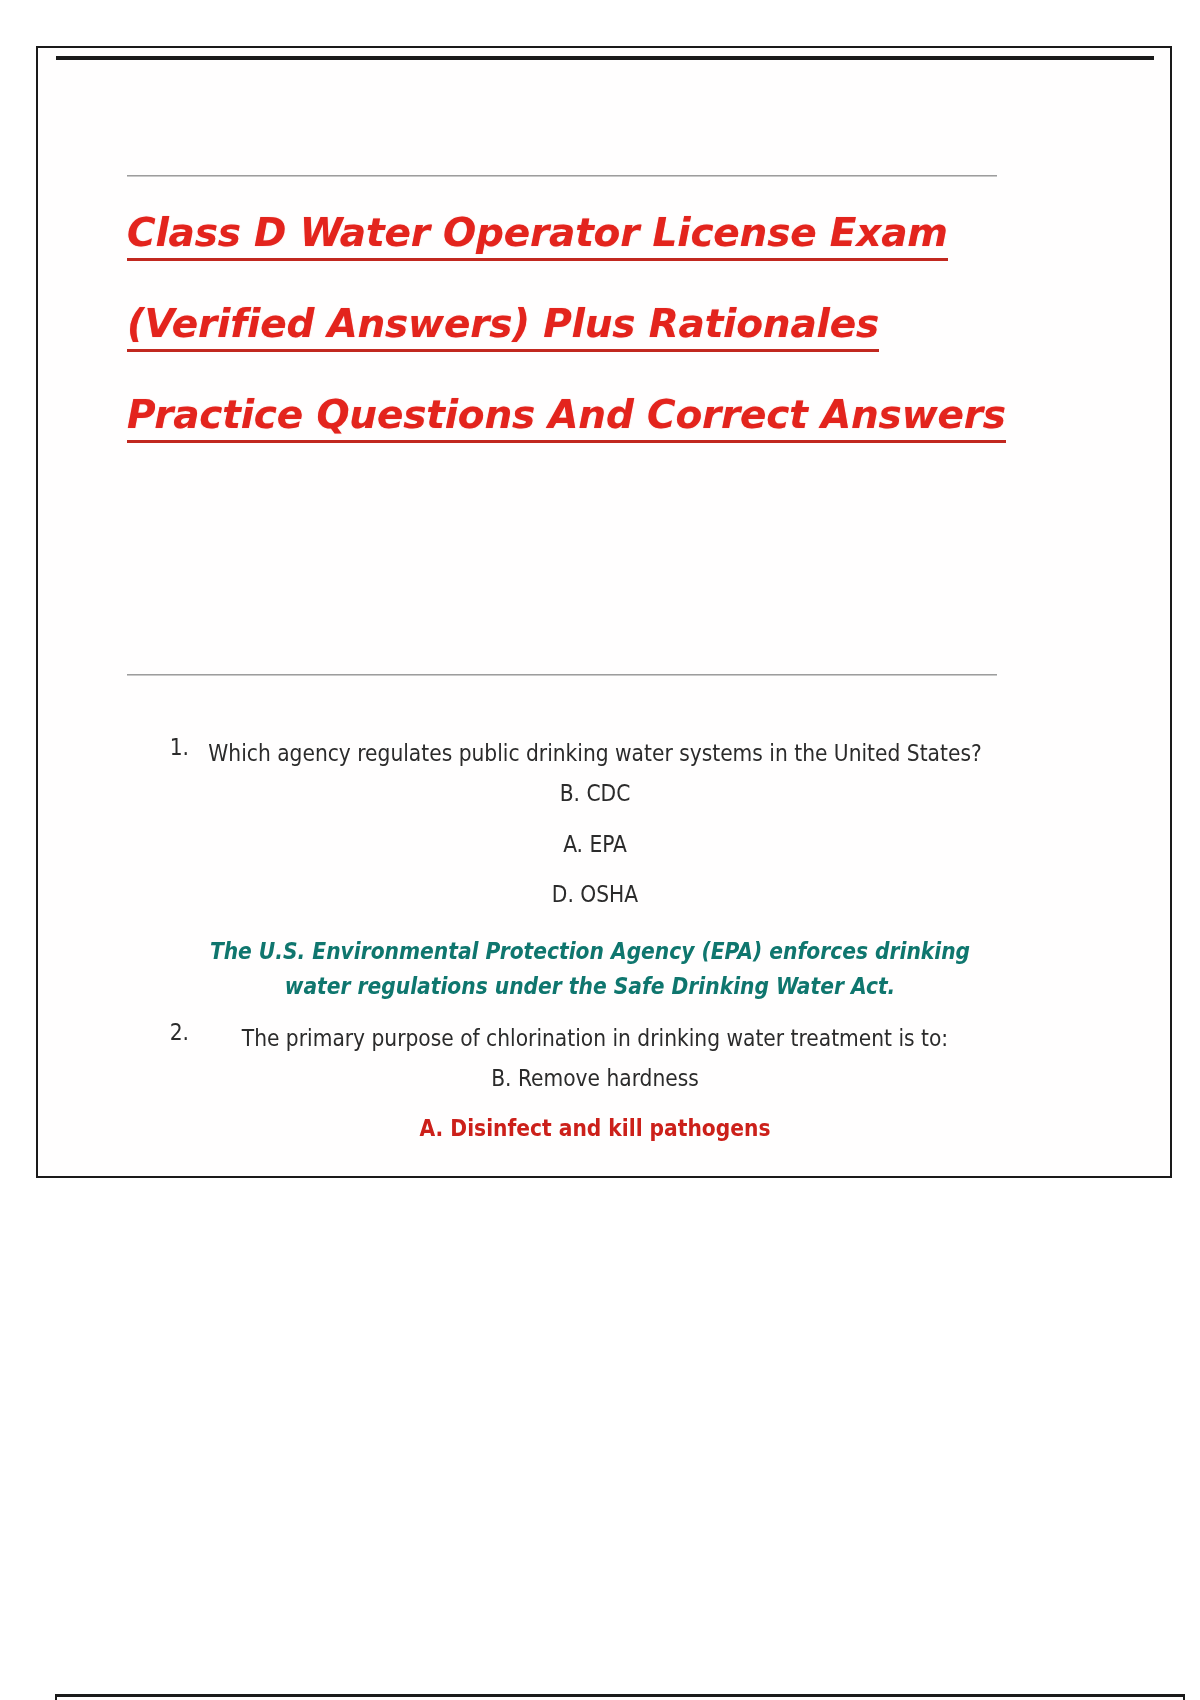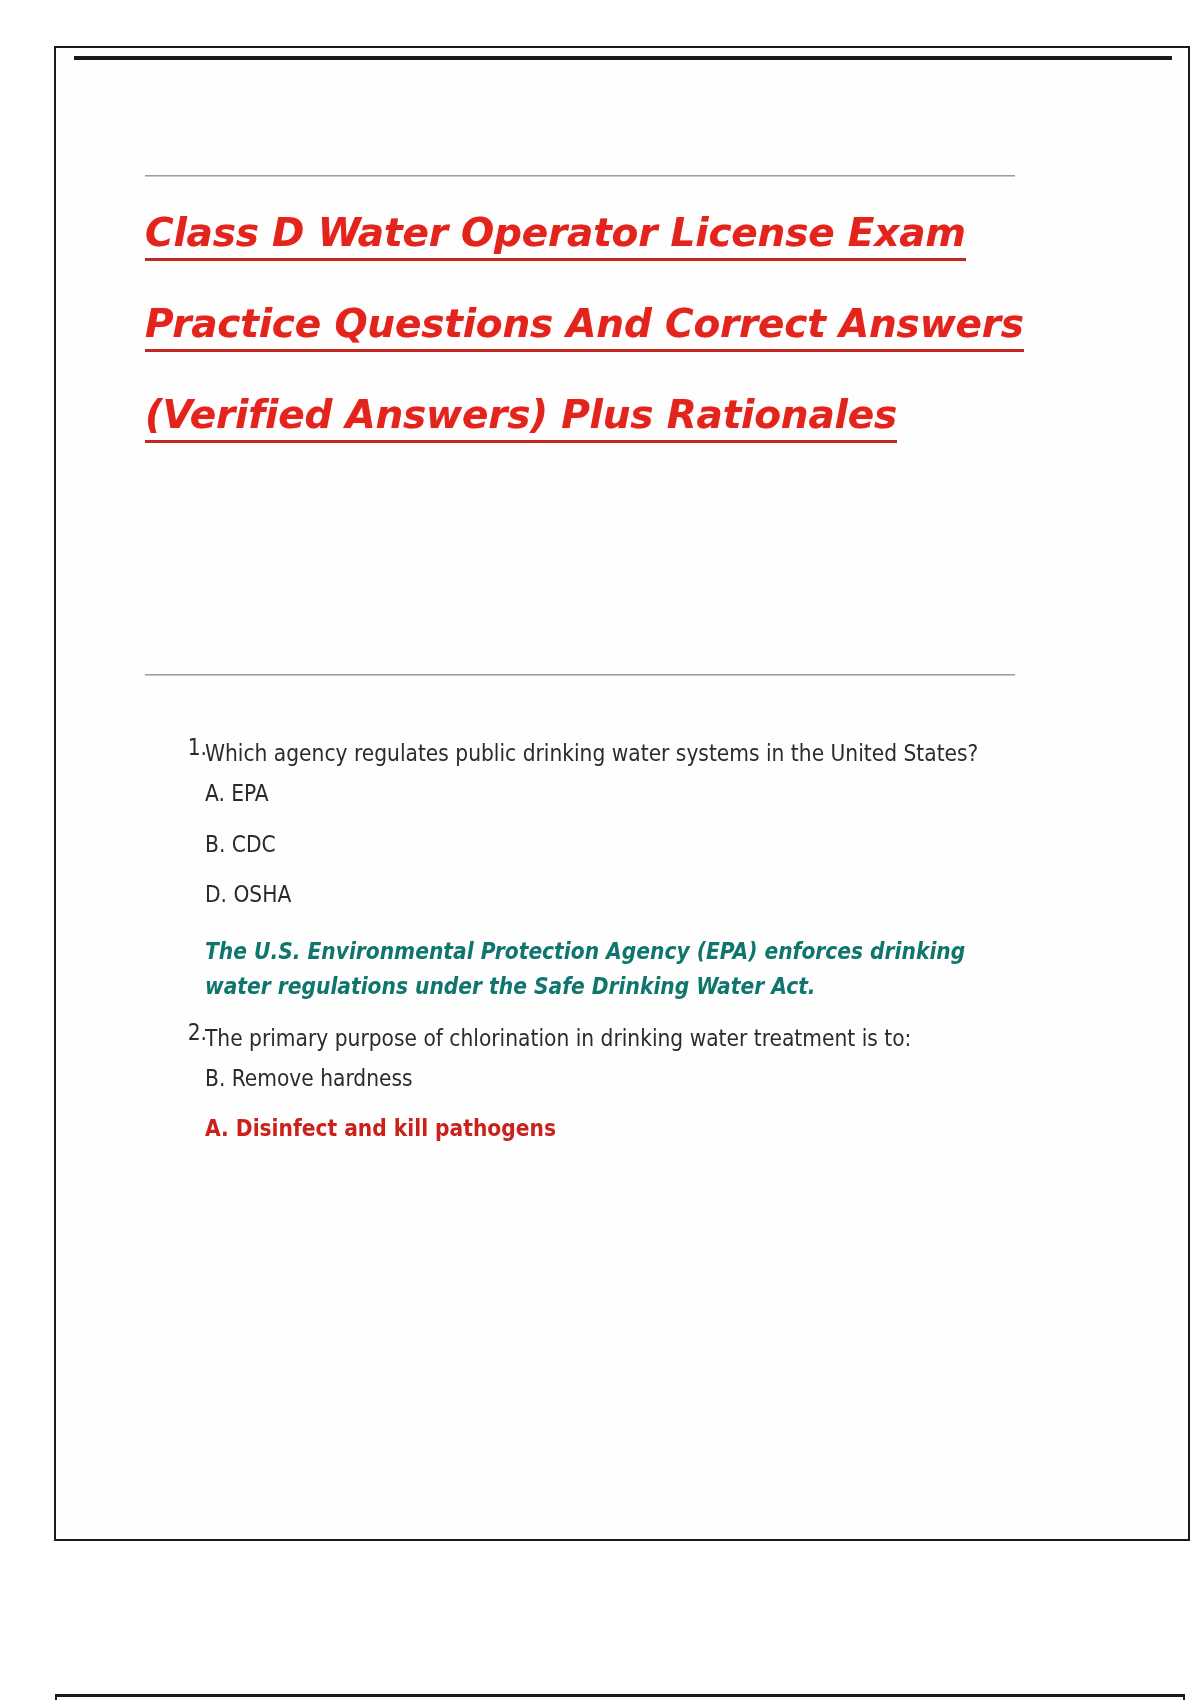--- a/index.html
+++ b/index.html
@@ -11,24 +11,24 @@
     width: 1200px;
     height: 1700px;
     position: relative;
     font-family: "DejaVu Sans", sans-serif;
     overflow: hidden;
   }
 
   
   .page-sheet {
     position: absolute;
-    left: 54px;
+    left: 36px;
     top: 46px;
     width: 1136px;
-    height: 1495px;
+    height: 1132px;
     box-sizing: border-box;
     border: 2px solid #1a1a1a;
     background: #fffefe;
   }
   .page-sheet-inner-rule {
     position: absolute;
     left: 18px;
     top: 8px;
     width: 1098px;
     height: 4px;
@@ -106,21 +106,22 @@
   }
   .q-num {
     position: absolute;
     left: 0;
     top: 0;
     width: 34px;
     text-align: right;
     color: #2b2b2b;
   }
   .q-body {
-    margin-left: 32px;
+    margin-left: 40px;
+    text-align: center;
   }
   .q-stem {
     color: #2b2b2b;
     line-height: 1.52;
     margin-bottom: 12px;
     max-width: 800px;
   }
   .opt {
     line-height: 1.0;
     margin-bottom: 28px;
@@ -145,34 +146,34 @@
 
 <div class="page-sheet">
   <div class="page-sheet-inner-rule"></div>
 
   <div class="content">
 
     <div class="hrule hrule-top"></div>
 
     <h1 class="doc-title">
       <span class="tline"><span>Class D Water Operator License Exam</span></span>
+      <span class="tline"><span>(Verified Answers) Plus Rationales</span></span>
       <span class="tline"><span>Practice Questions And Correct Answers</span></span>
-      <span class="tline"><span>(Verified Answers) Plus Rationales</span></span>
     </h1>
 
     <div class="hrule hrule-bot"></div>
 
     <div class="qa-block">
 
       <div class="q-item">
         <div class="q-num">1.</div>
         <div class="q-body">
           <div class="q-stem">Which agency regulates public drinking water systems in the United States?</div>
+          <div class="opt">B. CDC</div>
           <div class="opt">A. EPA</div>
-          <div class="opt">B. CDC</div>
           <div class="opt">D. OSHA</div>
           <div class="rationale">The U.S. Environmental Protection Agency (EPA) enforces drinking water regulations under the Safe Drinking Water Act.</div>
         </div>
       </div>
 
       <div class="q-gap"></div>
 
       <div class="q-item">
         <div class="q-num">2.</div>
         <div class="q-body">

